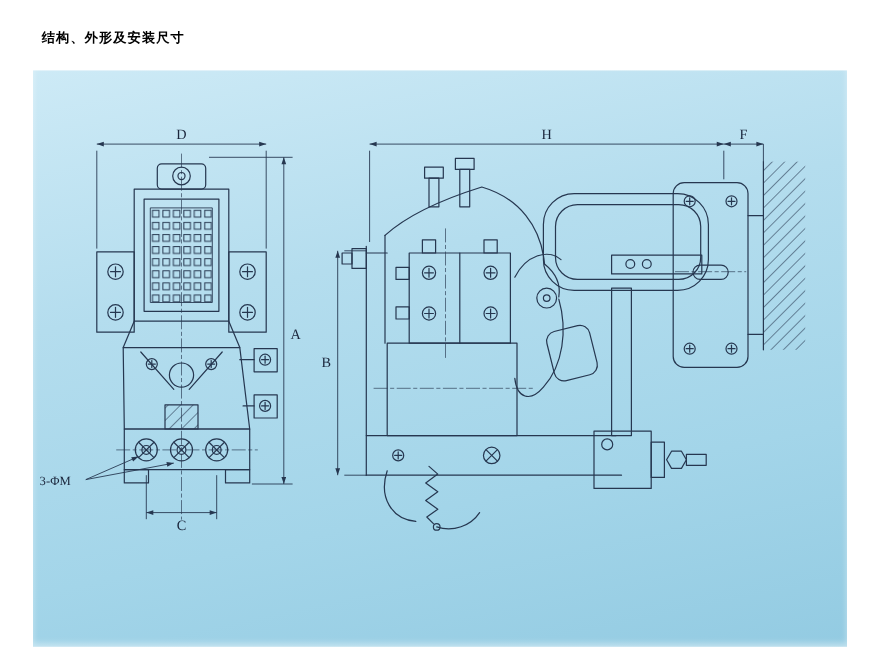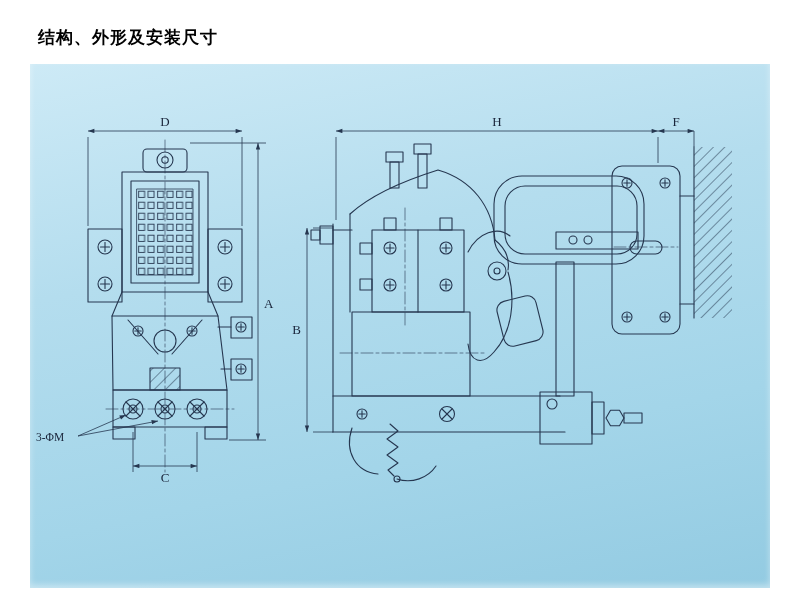--- a/index.html
+++ b/index.html
@@ -2,21 +2,21 @@
 <html><head>
 <meta charset="utf-8">
 <style>
   html,body{margin:0;padding:0;background:#e8e8e8;}
   .stage{
     position:relative;width:800px;height:600px;background:#ffffff;
     overflow:hidden;font-family:"Liberation Serif", serif;
   }
   .page-title{
     position:absolute;left:38px;top:26px;
-    font-size:17px;font-weight:bold;color:#000;
+    font-size:12px;font-weight:bold;color:#000;
     letter-spacing:1px;
   }
   .blue-panel{
     position:absolute;left:30px;top:64px;width:740px;height:524px;
     background:linear-gradient(168deg,#cdeaf6 0%,#b4ddee 35%,#a3d5e9 70%,#93cbe2 100%);
     box-shadow:inset 0 -3px 6px rgba(255,255,255,.45);
   }
   svg.drawing{position:absolute;left:0;top:0;}
   .dim{font:13px "Liberation Serif", serif;fill:#19243a;}
   .dim-small{font:11.5px "Liberation Serif", serif;fill:#19243a;}

